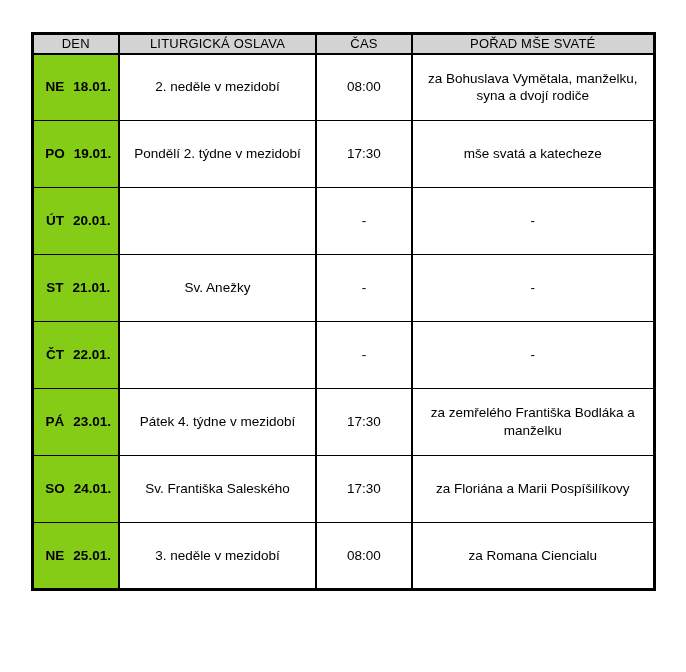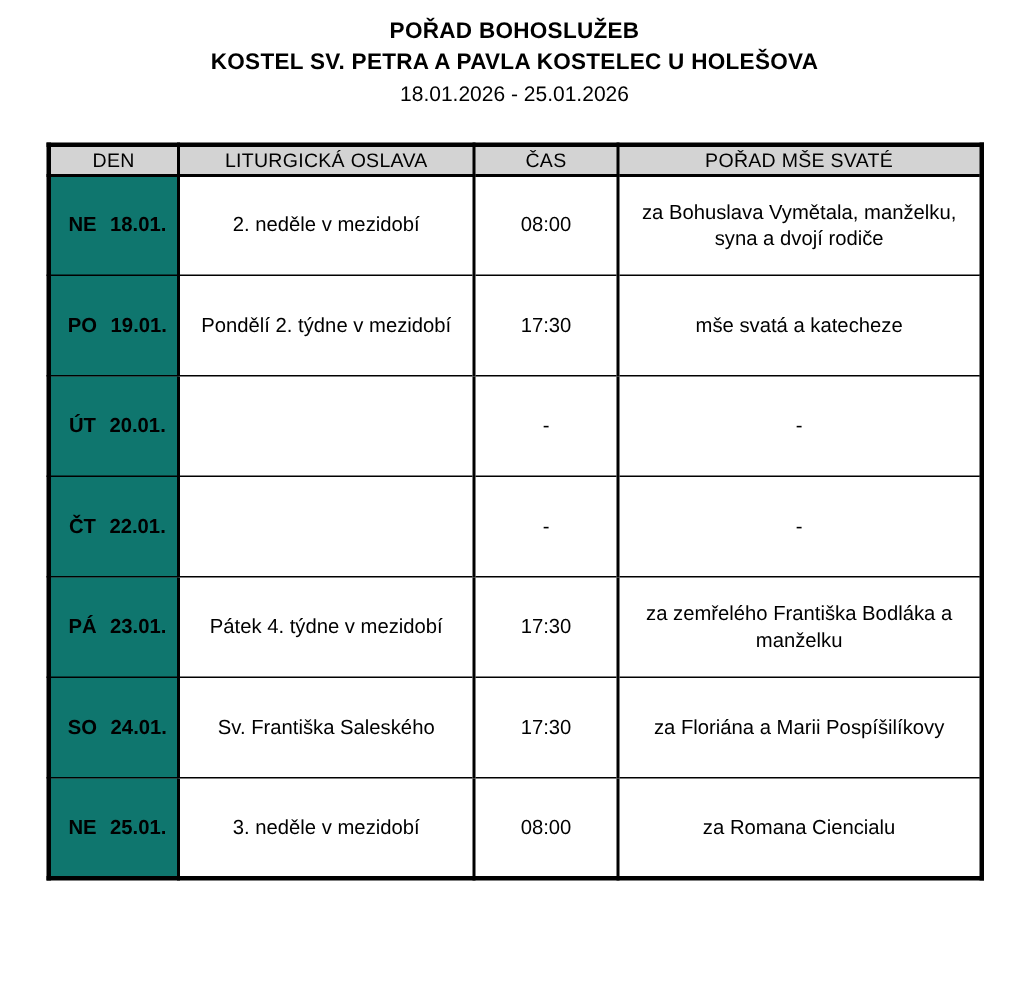--- a/index.html
+++ b/index.html
@@ -49,41 +49,36 @@
     font-size: 13.5px;
     text-align: center;
     vertical-align: middle;
     border-left: 2px solid #000000;
     border-right: 2px solid #000000;
     border-top: 1px solid #000000;
     border-bottom: 1px solid #000000;
     line-height: 1.3;
   }
   td.day-cell {
-    background: #0f766e;
+    background: #84cc16;
     text-align: left;
     padding-left: 5px;
     font-weight: bold;
     border-right: 2px solid #000000;
   }
   td.day-cell .day-abbrev { margin-right: 9px; }
   td.celebration-cell { padding: 0 12px; }
   td.time-cell { padding: 0 4px; margin-left: 18px; }
   td.intention-cell { padding: 0 6px; margin-left: 44px; }
 </style>
 </head>
 <body>
 
 <div class="page">
 
-  <div class="title-block">
-    <div class="title-line">POŘAD BOHOSLUŽEB</div>
-    <div class="title-line">KOSTEL SV. PETRA A PAVLA KOSTELEC U HOLEŠOVA</div>
-    <div class="date-line">18.01.2026 - 25.01.2026</div>
-  </div>
 
   <table class="schedule">
     <colgroup>
       <col style="width:87px">
       <col style="width:197px">
       <col style="width:96px">
       <col style="width:242px">
     </colgroup>
     <thead>
       <tr>
@@ -114,20 +109,28 @@
 
   <tr>
     <td class="day-cell">
       <span class="day-abbrev">ÚT</span><span class="day-date">20.01.</span>
     </td>
     <td class="celebration-cell"></td>
     <td class="time-cell">-</td>
     <td class="intention-cell">-</td>
   </tr>
 
+  <tr>
+    <td class="day-cell">
+      <span class="day-abbrev">ST</span><span class="day-date">21.01.</span>
+    </td>
+    <td class="celebration-cell">Sv. Anežky</td>
+    <td class="time-cell">-</td>
+    <td class="intention-cell">-</td>
+  </tr>
 
   <tr>
     <td class="day-cell">
       <span class="day-abbrev">ČT</span><span class="day-date">22.01.</span>
     </td>
     <td class="celebration-cell"></td>
     <td class="time-cell">-</td>
     <td class="intention-cell">-</td>
   </tr>
 

